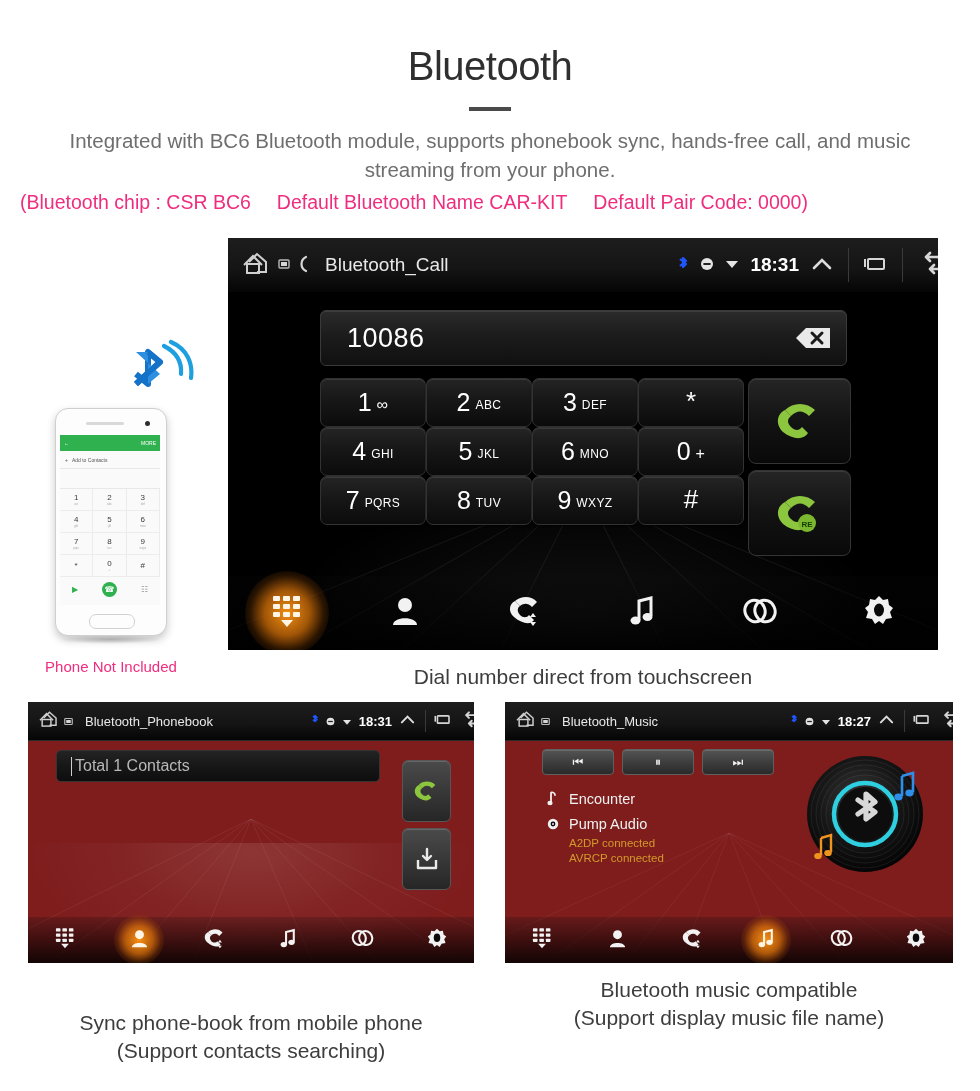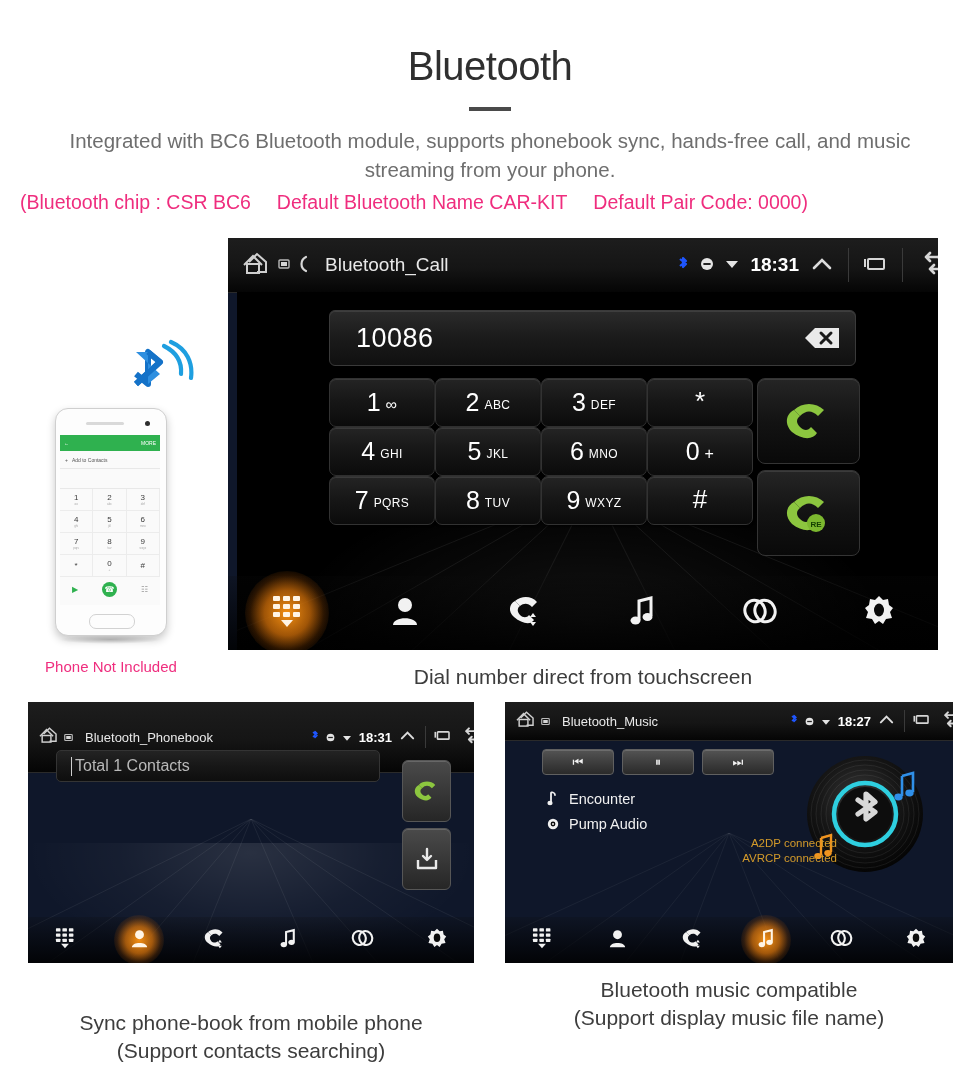--- a/index.html
+++ b/index.html
@@ -54,23 +54,22 @@
     font-size: 19.5px;
     color: #ef2d7e;
     white-space: nowrap;
   }
   .spec-line span { display: inline-block; }
   .spec-gap { width: 26px; }
 
   
   .screen {
     position: absolute;
-    background: #0f172a;
+    background: #7f1d1d;
     overflow: hidden;
-    text-align: right;
   }
   .screen .statusbar {
     position: absolute;
     left: 0; top: 0;
     width: 100%;
     background: linear-gradient(180deg,#1d1d1d 0%, #151515 55%, #050505 100%);
     border-bottom: 1px solid #2a2a2a;
     display: flex;
     align-items: center;
   }
@@ -146,21 +145,20 @@
   #screen-call .sb-right > * { margin-left: 11px; }
   #screen-call .sb-clock { font-size: 19px; }
   #screen-call .sb-sep { height: 34px; margin-left: 14px; margin-right: 2px;}
 
   .dial-area {
     position: absolute;
     left: 0; top: 54px; right: 0; bottom: 0;
     background:
       radial-gradient(ellipse 60% 55% at 50% 92%, rgba(255,255,255,.07) 0%, rgba(0,0,0,0) 70%),
       #000;
-    margin-left: 9px;
   }
   .number-field {
     position: absolute;
     left: 92px; top: 18px;
     width: 525px; height: 54px;
     border-radius: 6px;
     background: linear-gradient(180deg,#2b2b2b 0%, #1b1b1b 48%, #101010 100%);
     border: 1px solid #3a3a3a;
     box-shadow: inset 0 1px 0 rgba(255,255,255,.09);
     display: flex;
@@ -203,21 +201,21 @@
     display: flex; align-items: center; justify-content: center;
   }
   #screen-call .navbar { height: 74px; }
   #screen-call .nav-item.active::before { width: 84px; height: 84px; }
 
   
   #screen-phonebook {
     left: 28px; top: 702px;
     width: 446px; height: 261px;
   }
-  #screen-phonebook .statusbar { height: 38px; padding: 16px 9px; }
+  #screen-phonebook .statusbar { height: 38px; padding: 0 9px; }
   #screen-phonebook .sb-title { font-size: 13px; margin-left: 12px; }
   #screen-phonebook .sb-right > * { margin-left: 7px; }
   #screen-phonebook .sb-clock { font-size: 13px; }
   #screen-phonebook .sb-sep { height: 22px; margin-left: 9px; }
   .pb-search {
     position: absolute;
     left: 28px; top: 48px;
     width: 322px; height: 30px;
     border-radius: 5px;
     background: linear-gradient(180deg,#232323 0%, #171717 50%, #0e0e0e 100%);

